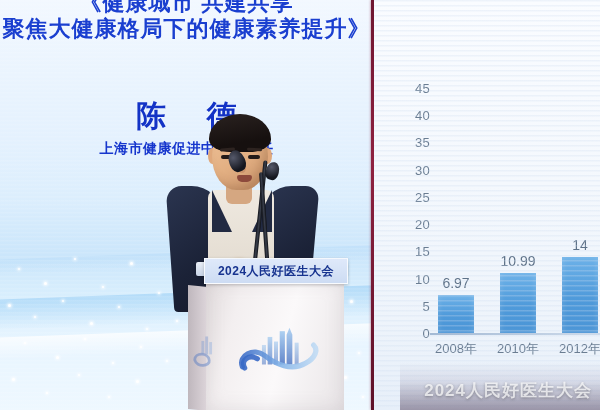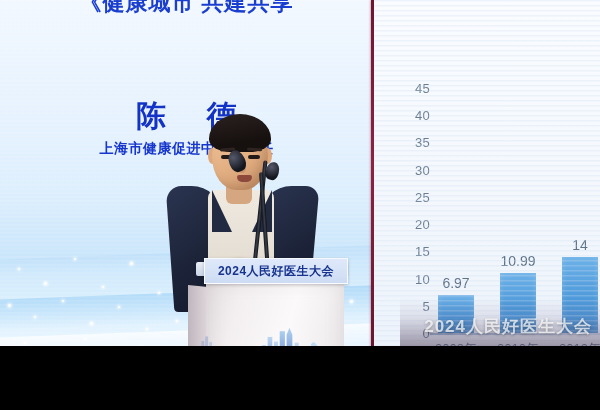--- a/index.html
+++ b/index.html
@@ -3,21 +3,21 @@
 <meta charset="utf-8">
 <style>
   html, body {
     margin: 0;
     padding: 0;
     background: #000;
   }
   #stage {
     position: relative;
     width: 600px;
-    height: 346px;
+    height: 410px;
     overflow: hidden;
     font-family: "Liberation Sans", "DejaVu Sans", sans-serif;
     background: #0a2a6b;
   }
 
   
   .slide {
     position: absolute;
     left: 0; top: 0;
     width: 373px; height: 410px;
@@ -351,20 +351,21 @@
       <div class="dot" style="left:336px; top:330px; width:2px; height:2px;"></div>
       <div class="dot" style="left:358px; top:352px; width:2px; height:2px;"></div>
       <div class="dot" style="left:344px; top:376px; width:3px; height:3px;"></div>
       <div class="dot" style="left:362px; top:396px; width:2px; height:2px;"></div>
       <div class="dot" style="left:330px; top:392px; width:2px; height:2px;"></div>
     </div>
 
     <div class="slide-sheen"></div>
 
     <div class="slide-title title-l1">《健康城市 共建共享</div>
+    <div class="slide-title title-l2">聚焦大健康格局下的健康素养提升》</div>
     <div class="speaker-name">陈 德</div>
     <div class="speaker-org">上海市健康促进中心副主任</div>
   </div>
 
   <div class="person">
     <div class="p-jacket-l"></div>
     <div class="p-jacket-r"></div>
     <div class="p-shirt"></div>
     <div class="p-collar-l"></div>
     <div class="p-collar-r"></div>

